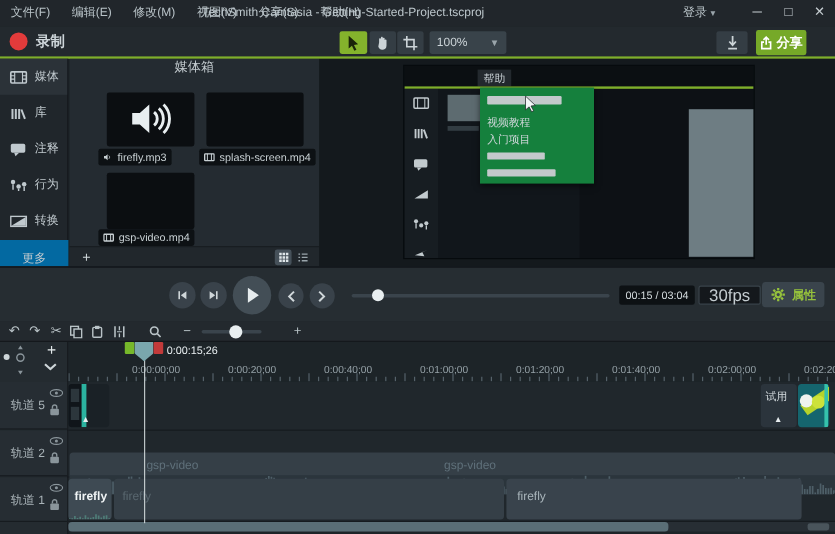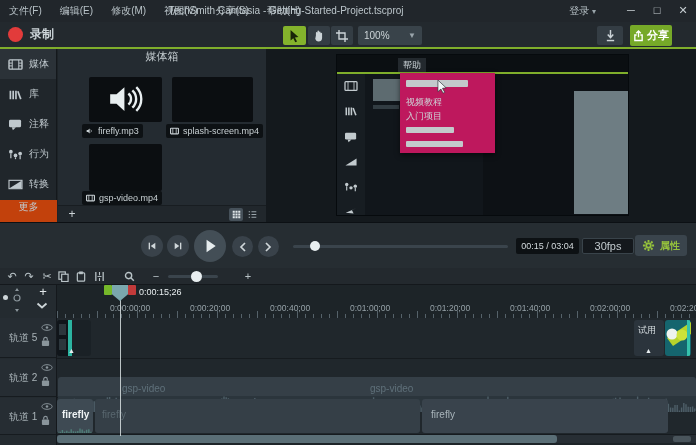--- a/index.html
+++ b/index.html
@@ -23,48 +23,48 @@
   .toolbtn.active{background:#84b32c;color:#1a2509;}
   #zoom-select{position:absolute;left:358px;top:4px;width:64px;height:19px;background:#39434a;border-radius:2px;display:flex;align-items:center;padding:0 6px;color:#ccd4d8;}
   #zoom-select .caret{margin-left:auto;font-size:8px;color:#9aa5ab;}
   #share-btn{position:absolute;left:630px;top:3px;width:42px;height:21px;background:#76a928;border-radius:2px;display:flex;align-items:center;justify-content:center;gap:3px;color:#fff;font-weight:bold;font-size:11px;}
   
   #main{left:0;top:49px;width:696px;height:173px;}
   #sidebar{position:absolute;left:0;top:0;width:57px;height:173px;background:#20262b;border-right:1px solid #14181c;}
   .side-item{height:30px;display:flex;align-items:center;gap:6px;padding-left:8px;color:#c0c9ce;}
   .side-item.selected{background:#2b3238;}
   .side-item .lbl{font-size:10px;}
-  #more-row{position:absolute;left:0;bottom:0;width:57px;height:22px;background:#c2410c;display:flex;align-items:flex-start;justify-content:center;color:#c0c9ce;}
+  #more-row{position:absolute;left:0;bottom:0;width:57px;height:22px;background:#0369a1;display:flex;align-items:flex-end;justify-content:center;color:#c0c9ce;}
   #media-panel{position:absolute;left:58px;top:0;width:208px;height:173px;background:#242b31;}
   #bin-header{height:15px;text-align:center;line-height:15px;color:#c3cbcf;font-size:11px;}
   .thumb{position:absolute;background:#0b0e11;border-radius:2px;}
   .media-label{position:absolute;height:14px;background:#0d1114;border-radius:2px;display:flex;align-items:center;gap:4px;padding:0 4px;color:#c8d0d3;font-size:9px;white-space:nowrap;}
   #bin-bottom{position:absolute;left:0;bottom:0;width:208px;height:17px;background:#21272c;border-top:1px solid #181d21;}
   #bin-add{position:absolute;left:6px;top:2px;width:16px;height:13px;text-align:center;line-height:13px;color:#cdd5d8;font-size:12px;}
   .viewbtn{position:absolute;top:2px;width:14px;height:13px;border-radius:2px;display:flex;align-items:center;justify-content:center;color:#cdd5d8;}
   
   #canvas{position:absolute;left:266px;top:0;width:430px;height:173px;background:#14191d;}
   #vframe{position:absolute;left:71px;top:6px;width:291px;height:160px;background:#0d1115;overflow:hidden;outline:1px solid #060a0d;}
   #vf-menubar{position:absolute;left:0;top:0;width:291px;height:17px;background:#0b0f12;}
   #vf-helpbtn{position:absolute;left:61px;top:3px;width:28px;height:14px;background:#23292e;color:#c8d0d4;text-align:center;line-height:14px;font-size:9px;}
   #vf-greenline{position:absolute;left:0;top:17px;width:291px;height:2px;background:#7fae2b;}
   #vf-sidebar{position:absolute;left:0;top:19px;width:28px;height:141px;background:#171d22;color:#c2cace;}
   #vf-panel{position:absolute;left:28px;top:19px;width:118px;height:141px;background:#11161b;}
   #vf-thumb{position:absolute;left:36px;top:24px;width:28px;height:22px;background:#5d6b70;}
   #vf-thumbbar{position:absolute;left:36px;top:50px;width:26px;height:4px;background:#323c42;}
-  #vf-dropdown{position:absolute;left:63px;top:18px;width:95px;height:80px;background:#be185d;box-shadow:0 2px 5px rgba(0,0,0,.55);}
+  #vf-dropdown{position:absolute;left:63px;top:18px;width:95px;height:80px;background:#15803d;box-shadow:0 2px 5px rgba(0,0,0,.55);}
   .vf-baritem{position:absolute;height:7px;background:#c3c9cb;border-radius:1px;}
   .vf-menutext{position:absolute;color:#cdd5d8;font-size:9px;line-height:10px;}
   #vf-grayrect{position:absolute;left:237px;top:36px;width:54px;height:123px;background:#6e7d83;}
   .vf-icon{position:absolute;left:7px;}
   
   #playbar{left:0;top:222px;width:696px;height:46px;background:#262d32;border-top:1px solid #0c1014;}
   .pb-btn{position:absolute;border-radius:50%;background:#39424a;color:#cfd6d9;display:flex;align-items:center;justify-content:center;}
   #timebox{position:absolute;left:516px;top:15px;width:63px;height:16px;background:#0d1114;border-radius:2px;color:#d3dadd;font-size:9px;display:flex;align-items:center;justify-content:center;}
-  #fpsbox{position:absolute;left:582px;top:15px;width:52px;height:16px;background:#14181c;border:1px solid #39434a;border-radius:2px;color:#c3cbcf;font-size:11px;display:flex;align-items:center;justify-content:center;}
+  #fpsbox{position:absolute;left:582px;top:15px;width:52px;height:16px;background:#14181c;border:1px solid #39434a;border-radius:2px;color:#c3cbcf;font-size:14px;display:flex;align-items:center;justify-content:center;}
   #props-btn{position:absolute;left:635px;top:12px;width:52px;height:21px;background:#3a444c;border-radius:3px;display:flex;align-items:center;justify-content:center;gap:5px;color:#95c13c;font-weight:bold;font-size:10px;}
   .slider-track{position:absolute;height:3px;background:#3a444c;border-radius:2px;}
   .slider-thumb{position:absolute;width:10px;height:10px;border-radius:50%;background:#e8eef0;}
   
   #tltoolbar{left:0;top:268px;width:696px;height:17px;background:#23292e;border-bottom:1px solid #14181c;}
   .tlt-icon{position:absolute;top:2px;width:14px;height:13px;color:#b9c3c7;font-size:11px;line-height:13px;text-align:center;}
   
   #timeline{left:0;top:285px;width:696px;height:160px;background:#1d2428;}
   #tl-gutter{position:absolute;left:0;top:0;width:57px;height:160px;background:#242b30;border-right:1px solid #14181c;}
   #ruler{position:absolute;left:57px;top:0;width:639px;height:33px;background:#1d2428;color:#8d9aa0;}

